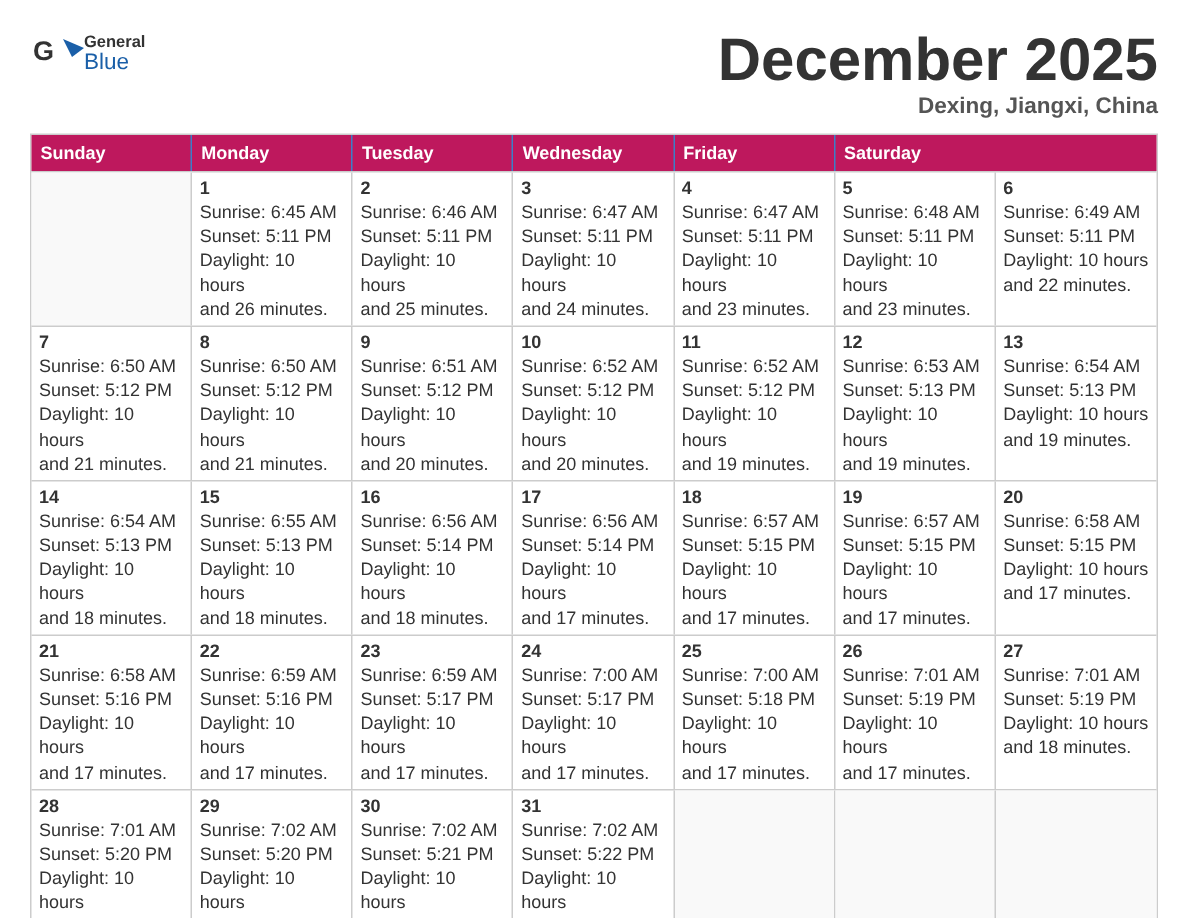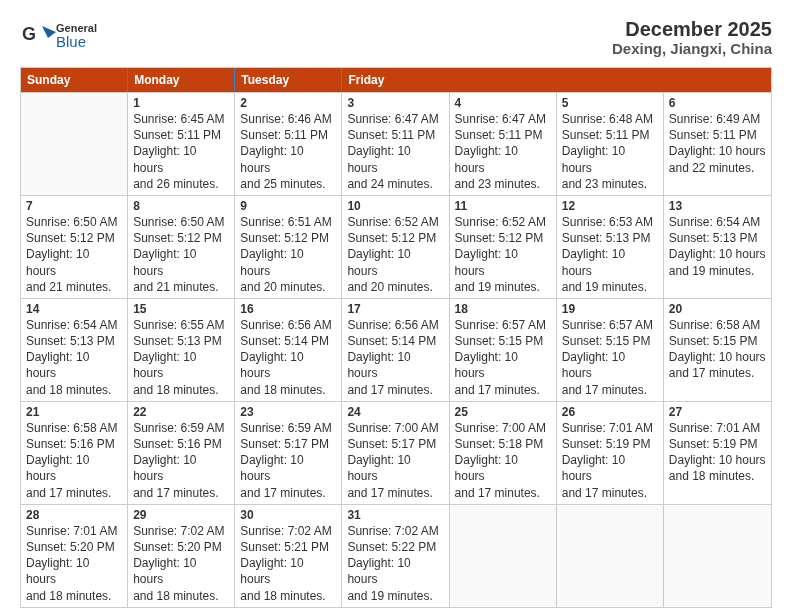--- a/index.html
+++ b/index.html
@@ -33,40 +33,40 @@
       font-size: 17px;
       font-weight: bold;
       color: #333;
       line-height: 1.1;
     }
     .logo-text span:first-child { color: #333; }
     .title-block {
       text-align: right;
     }
     .title-block h1 {
-      font-size: 20px;
+      font-size: 40px;
       font-weight: 700;
       color: #333;
       line-height: 1.1;
     }
     .title-block h2 {
       font-size: 15px;
       font-weight: bold;
       color: #555;
     }
     .calendar {
       flex: 1;
       display: flex;
       flex-direction: column;
       border: 1px solid #ccc;
     }
     .cal-header {
       display: grid;
       grid-template-columns: repeat(7, 1fr);
-      background: #c2410c;
+      background: #be185d;
     }
     .cal-header-cell {
       color: #fff;
       font-size: 12px;
       font-weight: bold;
       padding: 5px 6px;
       border-right: 1px solid #3a7fc8;
     }
     .cal-header-cell:last-child { border-right: none; }
     .cal-body {
@@ -124,21 +124,23 @@
       <h2>Dexing, Jiangxi, China</h2>
     </div>
   </div>
 
   <div class="calendar">
     <div class="cal-header">
 
     <div class="cal-header-cell">Sunday</div>
         <div class="cal-header-cell">Monday</div>
         <div class="cal-header-cell">Tuesday</div>
+        <div class="cal-header-cell">Wednesday</div>
         <div class="cal-header-cell">Friday</div>
+        <div class="cal-header-cell">Saturday</div>
       </div>
     <div class="cal-body">
 
     <div class="cal-row">
           <div class="cal-cell empty"></div>
           <div class="cal-cell">
             <span class="day-number">1</span>
             <div class="day-info">Sunrise: 6:45 AM<br>Sunset: 5:11 PM<br>Daylight: 10 hours<br>and 26 minutes.</div>
           </div>
           <div class="cal-cell">

